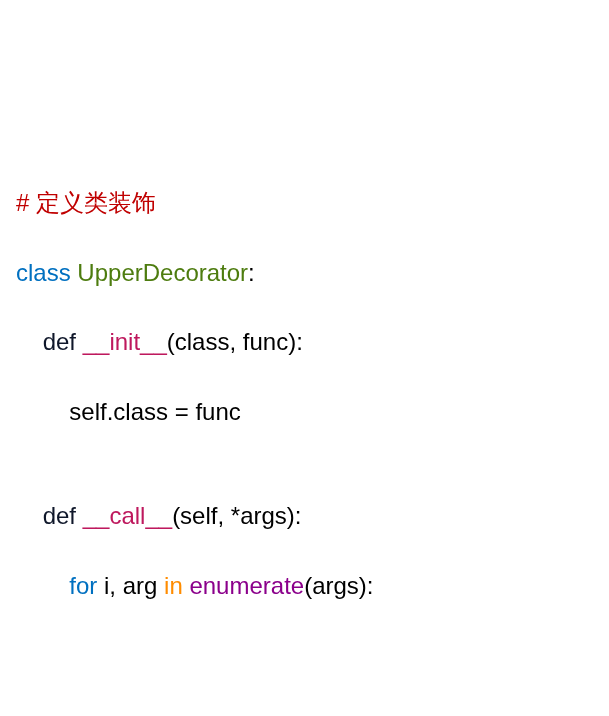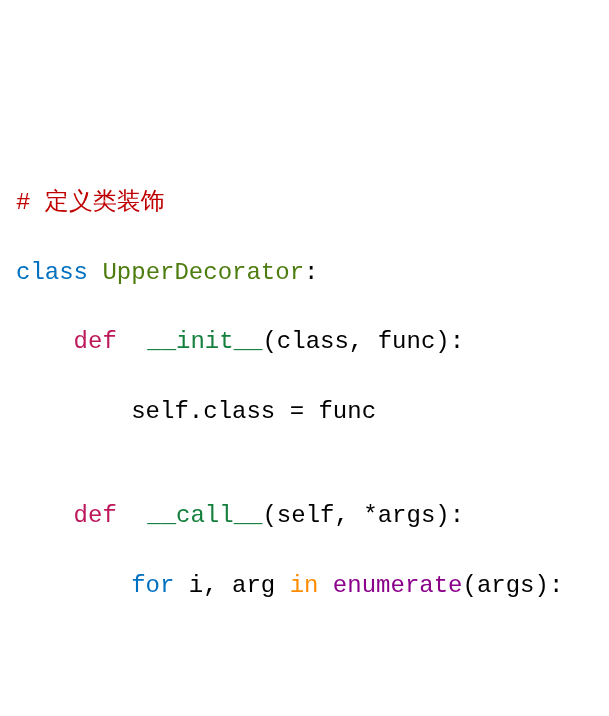--- a/index.html
+++ b/index.html
@@ -6,27 +6,26 @@
       margin: 0;
       padding: 12px 16px;
       background: #ffffff;
       font-family: "Segoe UI", Arial, sans-serif;
       font-size: 24px;
       line-height: 1.45;
       white-space: pre;
     }
     .code-line {
       display: block;
-      font-family: Liberation Mono, monospace;
     }
     .comment { color: #c00000; }
     .kw-class { color: #0070c0; margin-top: 42px; }
     .classname { color: #4d7c0f; }
-    .kw-def { color: #be185d; margin-top: 48px; }
-    .funcname { color: #15803d; margin-left: 16px; }
+    .kw-def { color: #0f172a; margin-top: 48px; }
+    .funcname { color: #be185d; }
     .builtin { color: #8b008b; }
     .kw-for { color: #0070c0; }
     .kw-in { color: #ff8c00; }
     .plain { color: #000000; }
   </style>
 </head>
 <body>
 
 
 

